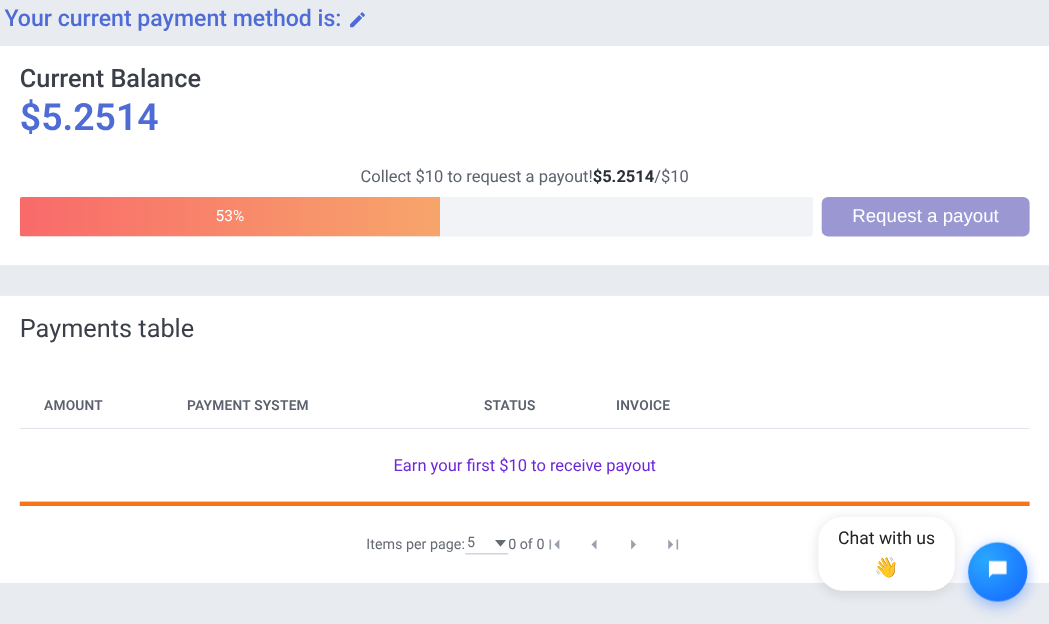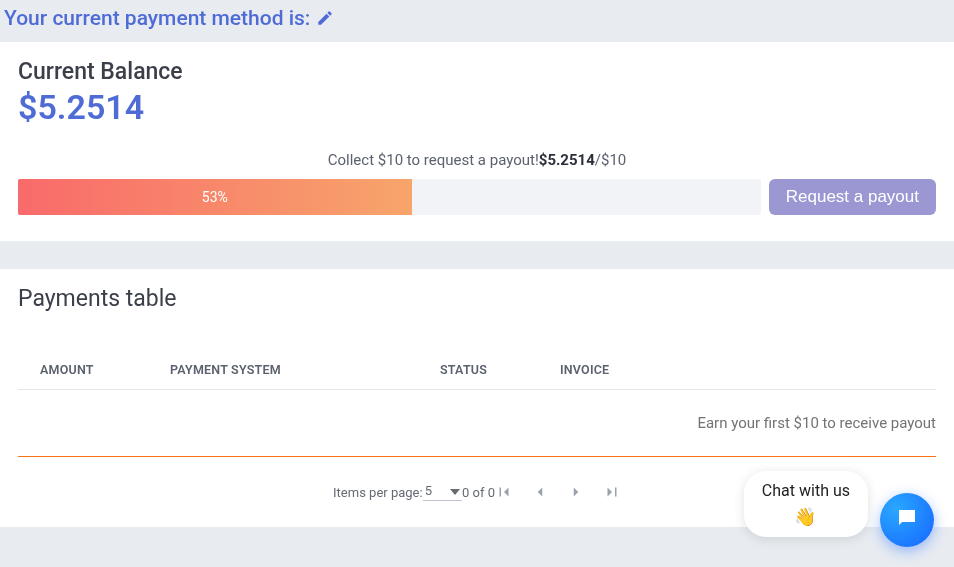--- a/index.html
+++ b/index.html
@@ -66,21 +66,21 @@
       justify-content: center;
       color: #fff;
       font-size: 14px;
       font-weight: 400;
     }
     .payout-btn {
       background: #9b97d3;
       color: #fff;
       border: none;
       border-radius: 6px;
-      padding: 0 17px;
+      padding: 0 28px;
       font-size: 17px;
       font-weight: 500;
       height: 36px;
       cursor: pointer;
     }
     .spacer { height: 28px; }
     .payments-head {
       color: #3b3f49;
       font-size: 23px;
       font-weight: 400;
@@ -97,25 +97,25 @@
       font-weight: 600;
       color: #5b616e;
       letter-spacing: 0.2px;
     }
     .col-dt { width: 200px; }
     .col-amt { width: 130px; }
     .col-sys { width: 270px; }
     .col-status { width: 120px; }
     .col-inv { width: 100px; }
     .empty-row {
-      text-align: right;
+      text-align: center;
       padding: 24px 0;
-      color: #737373;
+      color: #6d28d9;
       font-size: 15px;
-      border-bottom: 1px solid #f97316;
+      border-bottom: 4px solid #f97316;
     }
     .paginator {
       display: flex;
       align-items: center;
       justify-content: center;
       margin-top: 26px;
       font-size: 13px;
       color: #666a73;
     }
     .paginator .select {

